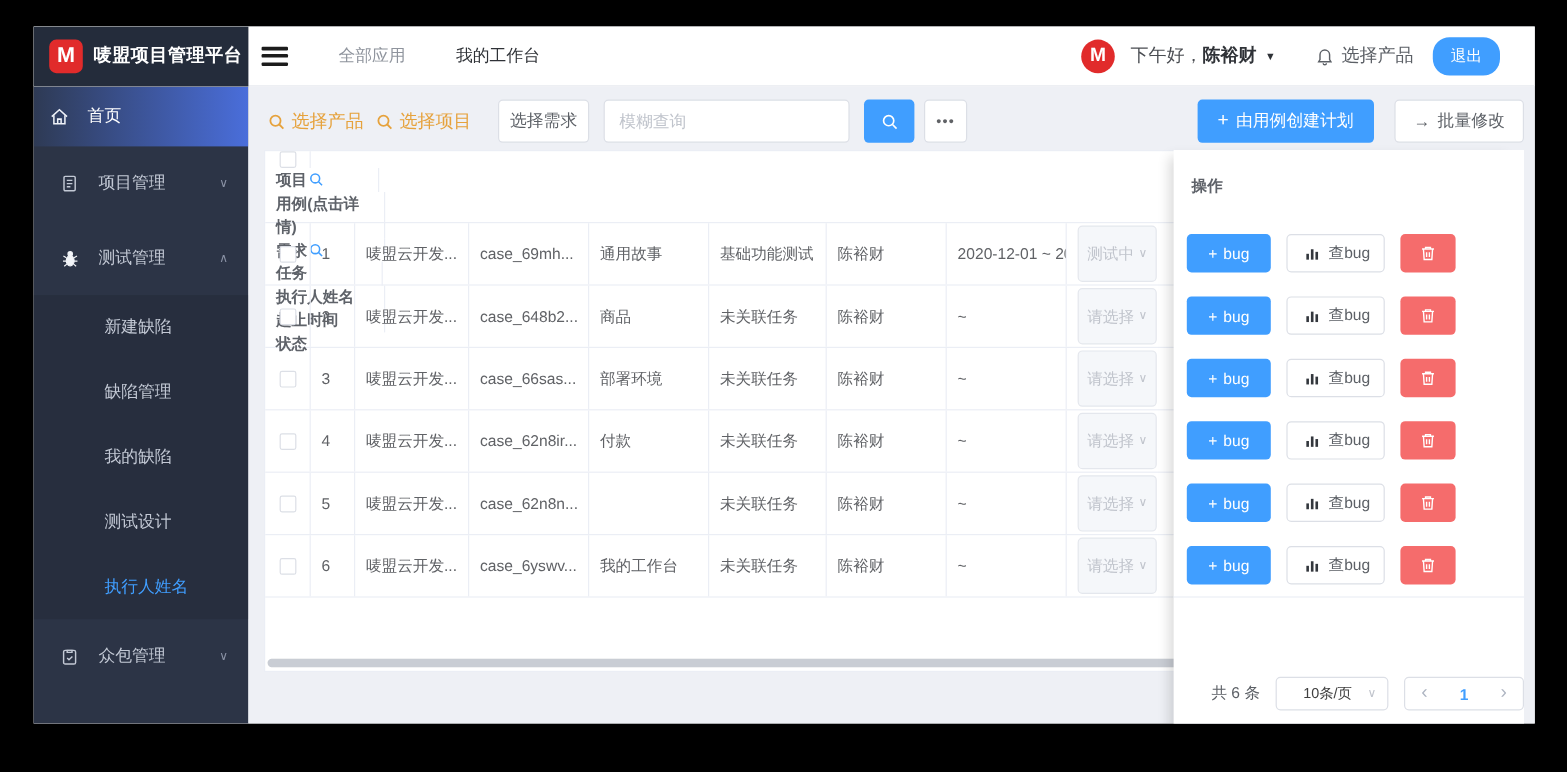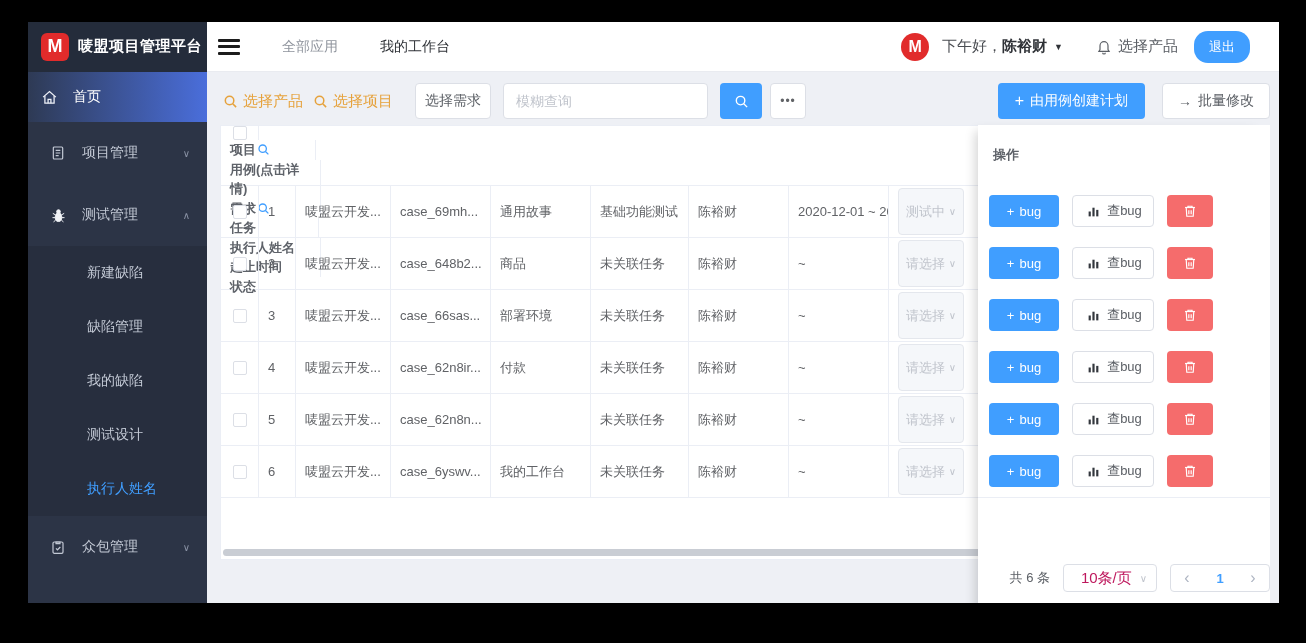--- a/index.html
+++ b/index.html
@@ -112,21 +112,21 @@
                  color:#5c6066; font-size:13px; cursor:pointer; display:flex; align-items:center;
                  justify-content:center; gap:5px; }
   .btn-del { width:46px; height:32px; background:#f56c6c; border:none; border-radius:4px; cursor:pointer;
              display:flex; align-items:center; justify-content:center; }
 
   
   .pager-row { position:absolute; right:9px; top:491px; height:30px; display:flex; align-items:center;
                gap:13px; font-size:13px; color:#5c6066; }
   .page-size-select { width:94px; height:28px; background:#fff; border:1px solid #dcdfe6; border-radius:4px;
                       display:flex; align-items:center; padding:0 9px; cursor:pointer; }
-  .page-size-select .val { flex:1; font-size:15px; color:#be185d; text-align:center; }
+  .page-size-select .val { flex:1; font-size:12px; color:#404040; text-align:center; }
   .page-size-select .chev { font-size:10px; color:#c0c4cc; }
   .pager-box { width:100px; height:28px; background:#fff; border:1px solid #dcdfe6; border-radius:4px;
                display:flex; align-items:center; justify-content:space-around; }
   .pg-arrow { color:#aeb5c2; font-size:16px; cursor:pointer; line-height:1; }
   .pg-num { color:#409eff; font-size:13px; font-weight:bold; cursor:pointer; }
 </style>
 </head>
 <body>
 
 <div class="app">

